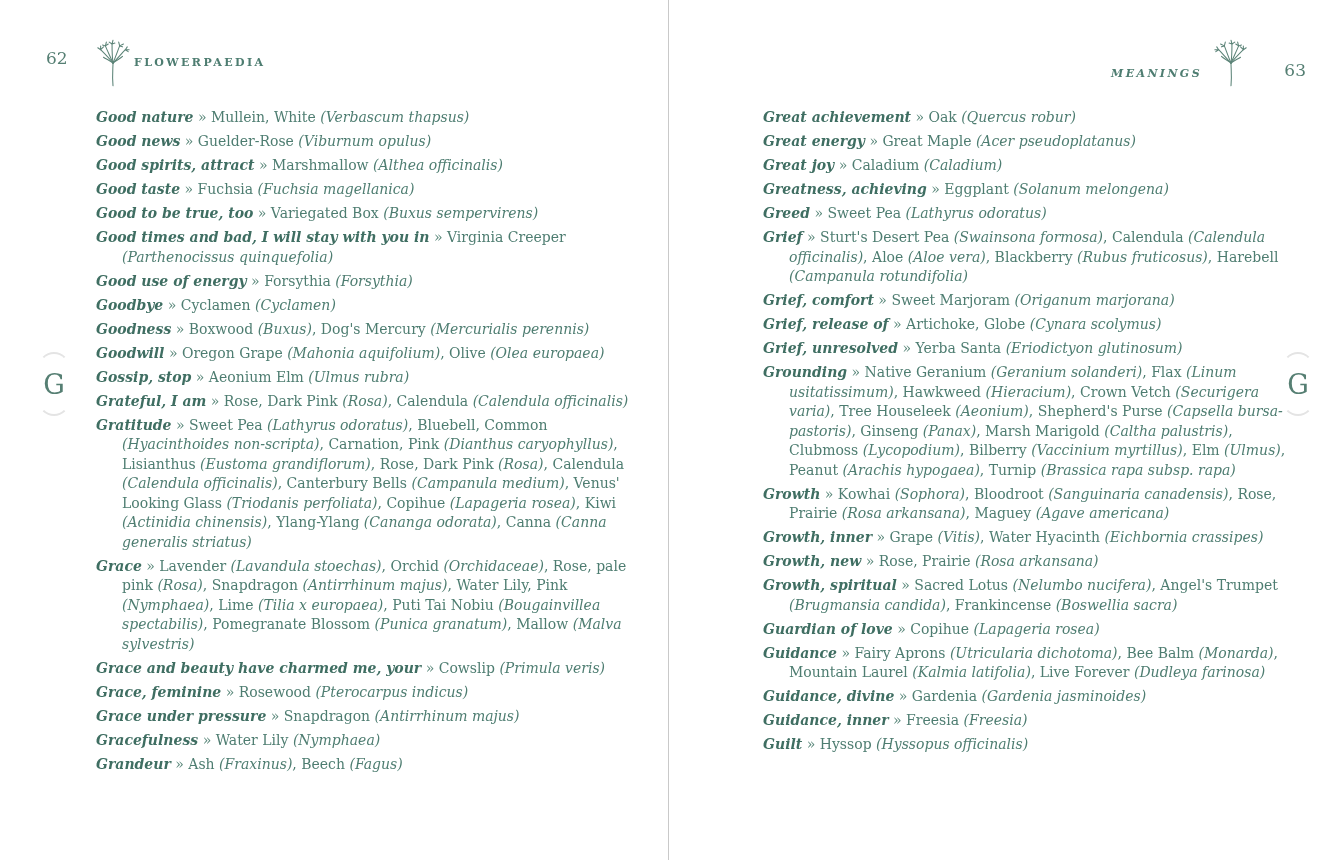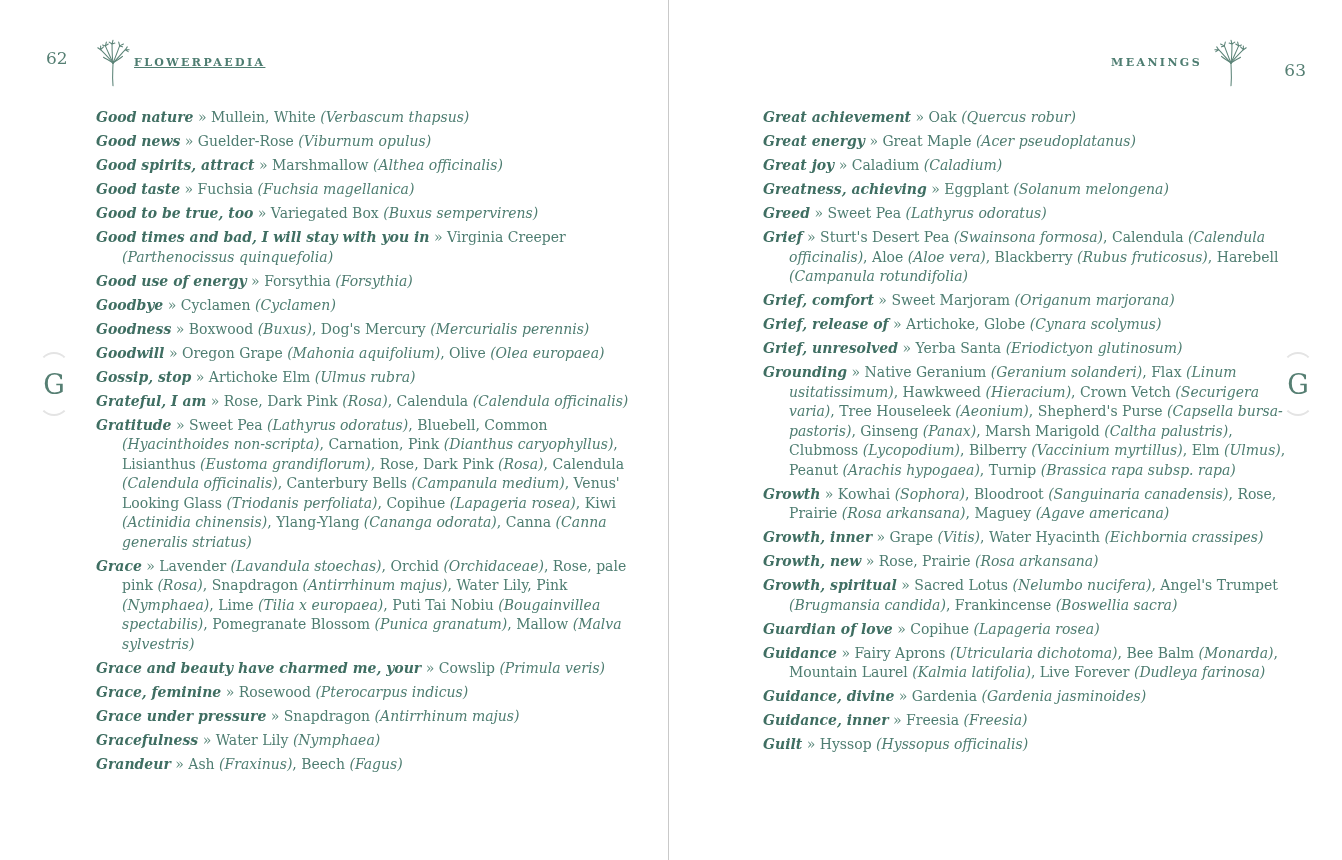--- a/index.html
+++ b/index.html
@@ -50,53 +50,53 @@
         <path d="M20 25 C25 20 29 15 33 11"></path>
         <path d="M20 25 C24 22 28 20 30 18"></path>
         <path d="M20 25 C16 22 13 21 10 19"></path>
         <path d="M7 11 l-3 -2 M7 11 l0 -4 M7 11 l3 -3"></path>
         <path d="M12 7 l-3 -1 M12 7 l1 -4 M12 7 l3 -2"></path>
         <path d="M19 5 l-3 -2 M19 5 l1 -4 M19 5 l3 -1"></path>
         <path d="M27 7 l-1 -4 M27 7 l4 -2 M27 7 l3 1"></path>
         <path d="M33 11 l2 -3 M33 11 l4 0 M33 11 l3 2"></path>
       </svg>
     </span>
-    <span class="running-head" style="left:134px;top:56px;text-decoration:underline;">FLOWERPAEDIA</span>
+    <span class="running-head" style="left:134px;top:56px;">FLOWERPAEDIA</span>
 
     <div class="thumb-tab" style="left:38px;top:352px;">
       <span class="tab-letter">G</span>
     </div>
 
     <div class="entries entries-left">
         <div class="entry"><span class="term">Good nature</span><span class="sep"> » </span><span class="flower">Mullein, White </span><span class="latin">(Verbascum thapsus)</span></div>
         <div class="entry"><span class="term">Good news</span><span class="sep"> » </span><span class="flower">Guelder-Rose </span><span class="latin">(Viburnum opulus)</span></div>
         <div class="entry"><span class="term">Good spirits, attract</span><span class="sep"> » </span><span class="flower">Marshmallow </span><span class="latin">(Althea officinalis)</span></div>
         <div class="entry"><span class="term">Good taste</span><span class="sep"> » </span><span class="flower">Fuchsia </span><span class="latin">(Fuchsia magellanica)</span></div>
         <div class="entry"><span class="term">Good to be true, too</span><span class="sep"> » </span><span class="flower">Variegated Box </span><span class="latin">(Buxus sempervirens)</span></div>
         <div class="entry"><span class="term">Good times and bad, I will stay with you in</span><span class="sep"> » </span><span class="flower">Virginia Creeper </span><span class="latin">(Parthenocissus quinquefolia)</span></div>
         <div class="entry"><span class="term">Good use of energy</span><span class="sep"> » </span><span class="flower">Forsythia </span><span class="latin">(Forsythia)</span></div>
         <div class="entry"><span class="term">Goodbye</span><span class="sep"> » </span><span class="flower">Cyclamen </span><span class="latin">(Cyclamen)</span></div>
         <div class="entry"><span class="term">Goodness</span><span class="sep"> » </span><span class="flower">Boxwood </span><span class="latin">(Buxus)</span><span class="flower">, </span><span class="flower">Dog's Mercury </span><span class="latin">(Mercurialis perennis)</span></div>
         <div class="entry"><span class="term">Goodwill</span><span class="sep"> » </span><span class="flower">Oregon Grape </span><span class="latin">(Mahonia aquifolium)</span><span class="flower">, </span><span class="flower">Olive </span><span class="latin">(Olea europaea)</span></div>
-        <div class="entry"><span class="term">Gossip, stop</span><span class="sep"> » </span><span class="flower">Artichoke Elm </span><span class="latin">(Ulmus rubra)</span></div>
+        <div class="entry"><span class="term">Gossip, stop</span><span class="sep"> » </span><span class="flower">Aeonium Elm </span><span class="latin">(Ulmus rubra)</span></div>
         <div class="entry"><span class="term">Grateful, I am</span><span class="sep"> » </span><span class="flower">Rose, Dark Pink </span><span class="latin">(Rosa)</span><span class="flower">, </span><span class="flower">Calendula </span><span class="latin">(Calendula officinalis)</span></div>
         <div class="entry"><span class="term">Gratitude</span><span class="sep"> » </span><span class="flower">Sweet Pea </span><span class="latin">(Lathyrus odoratus)</span><span class="flower">, </span><span class="flower">Bluebell, Common </span><span class="latin">(Hyacinthoides non-scripta)</span><span class="flower">, </span><span class="flower">Carnation, Pink </span><span class="latin">(Dianthus caryophyllus)</span><span class="flower">, </span><span class="flower">Lisianthus </span><span class="latin">(Eustoma grandiflorum)</span><span class="flower">, </span><span class="flower">Rose, Dark Pink </span><span class="latin">(Rosa)</span><span class="flower">, </span><span class="flower">Calendula </span><span class="latin">(Calendula officinalis)</span><span class="flower">, </span><span class="flower">Canterbury Bells </span><span class="latin">(Campanula medium)</span><span class="flower">, </span><span class="flower">Venus' Looking Glass </span><span class="latin">(Triodanis perfoliata)</span><span class="flower">, </span><span class="flower">Copihue </span><span class="latin">(Lapageria rosea)</span><span class="flower">, </span><span class="flower">Kiwi </span><span class="latin">(Actinidia chinensis)</span><span class="flower">, </span><span class="flower">Ylang-Ylang </span><span class="latin">(Cananga odorata)</span><span class="flower">, </span><span class="flower">Canna </span><span class="latin">(Canna generalis striatus)</span></div>
         <div class="entry"><span class="term">Grace</span><span class="sep"> » </span><span class="flower">Lavender </span><span class="latin">(Lavandula stoechas)</span><span class="flower">, </span><span class="flower">Orchid </span><span class="latin">(Orchidaceae)</span><span class="flower">, </span><span class="flower">Rose, pale pink </span><span class="latin">(Rosa)</span><span class="flower">, </span><span class="flower">Snapdragon </span><span class="latin">(Antirrhinum majus)</span><span class="flower">, </span><span class="flower">Water Lily, Pink </span><span class="latin">(Nymphaea)</span><span class="flower">, </span><span class="flower">Lime </span><span class="latin">(Tilia x europaea)</span><span class="flower">, </span><span class="flower">Puti Tai Nobiu </span><span class="latin">(Bougainvillea spectabilis)</span><span class="flower">, </span><span class="flower">Pomegranate Blossom </span><span class="latin">(Punica granatum)</span><span class="flower">, </span><span class="flower">Mallow </span><span class="latin">(Malva sylvestris)</span></div>
         <div class="entry"><span class="term">Grace and beauty have charmed me, your</span><span class="sep"> » </span><span class="flower">Cowslip </span><span class="latin">(Primula veris)</span></div>
         <div class="entry"><span class="term">Grace, feminine</span><span class="sep"> » </span><span class="flower">Rosewood </span><span class="latin">(Pterocarpus indicus)</span></div>
         <div class="entry"><span class="term">Grace under pressure</span><span class="sep"> » </span><span class="flower">Snapdragon </span><span class="latin">(Antirrhinum majus)</span></div>
         <div class="entry"><span class="term">Gracefulness</span><span class="sep"> » </span><span class="flower">Water Lily </span><span class="latin">(Nymphaea)</span></div>
         <div class="entry"><span class="term">Grandeur</span><span class="sep"> » </span><span class="flower">Ash </span><span class="latin">(Fraxinus)</span><span class="flower">, </span><span class="flower">Beech </span><span class="latin">(Fagus)</span></div>
       </div>
   </section>
 
   <div class="divider"></div>
 
   <section>
-    <span class="running-head" style="right:140px;top:56px;position:absolute;">MEANINGS</span>
+    <span class="running-head" style="right:140px;top:67px;position:absolute;font-style:italic;">MEANINGS</span>
     <span class="flower-icon mirrored" style="right:92px;top:38px;position:absolute;">
       <svg viewBox="0 0 40 50" fill="none" stroke="#5b8377" stroke-width="1.1" stroke-linecap="round">
         <path d="M20 49 C19 38 20 31 20 25"></path>
         <path d="M20 25 C16 20 11 15 7 11"></path>
         <path d="M20 25 C17 18 14 12 12 7"></path>
         <path d="M20 25 C19 18 19 11 19 5"></path>
         <path d="M20 25 C23 18 25 12 27 7"></path>
         <path d="M20 25 C25 20 29 15 33 11"></path>
         <path d="M20 25 C24 22 28 20 30 18"></path>
         <path d="M20 25 C16 22 13 21 10 19"></path>

